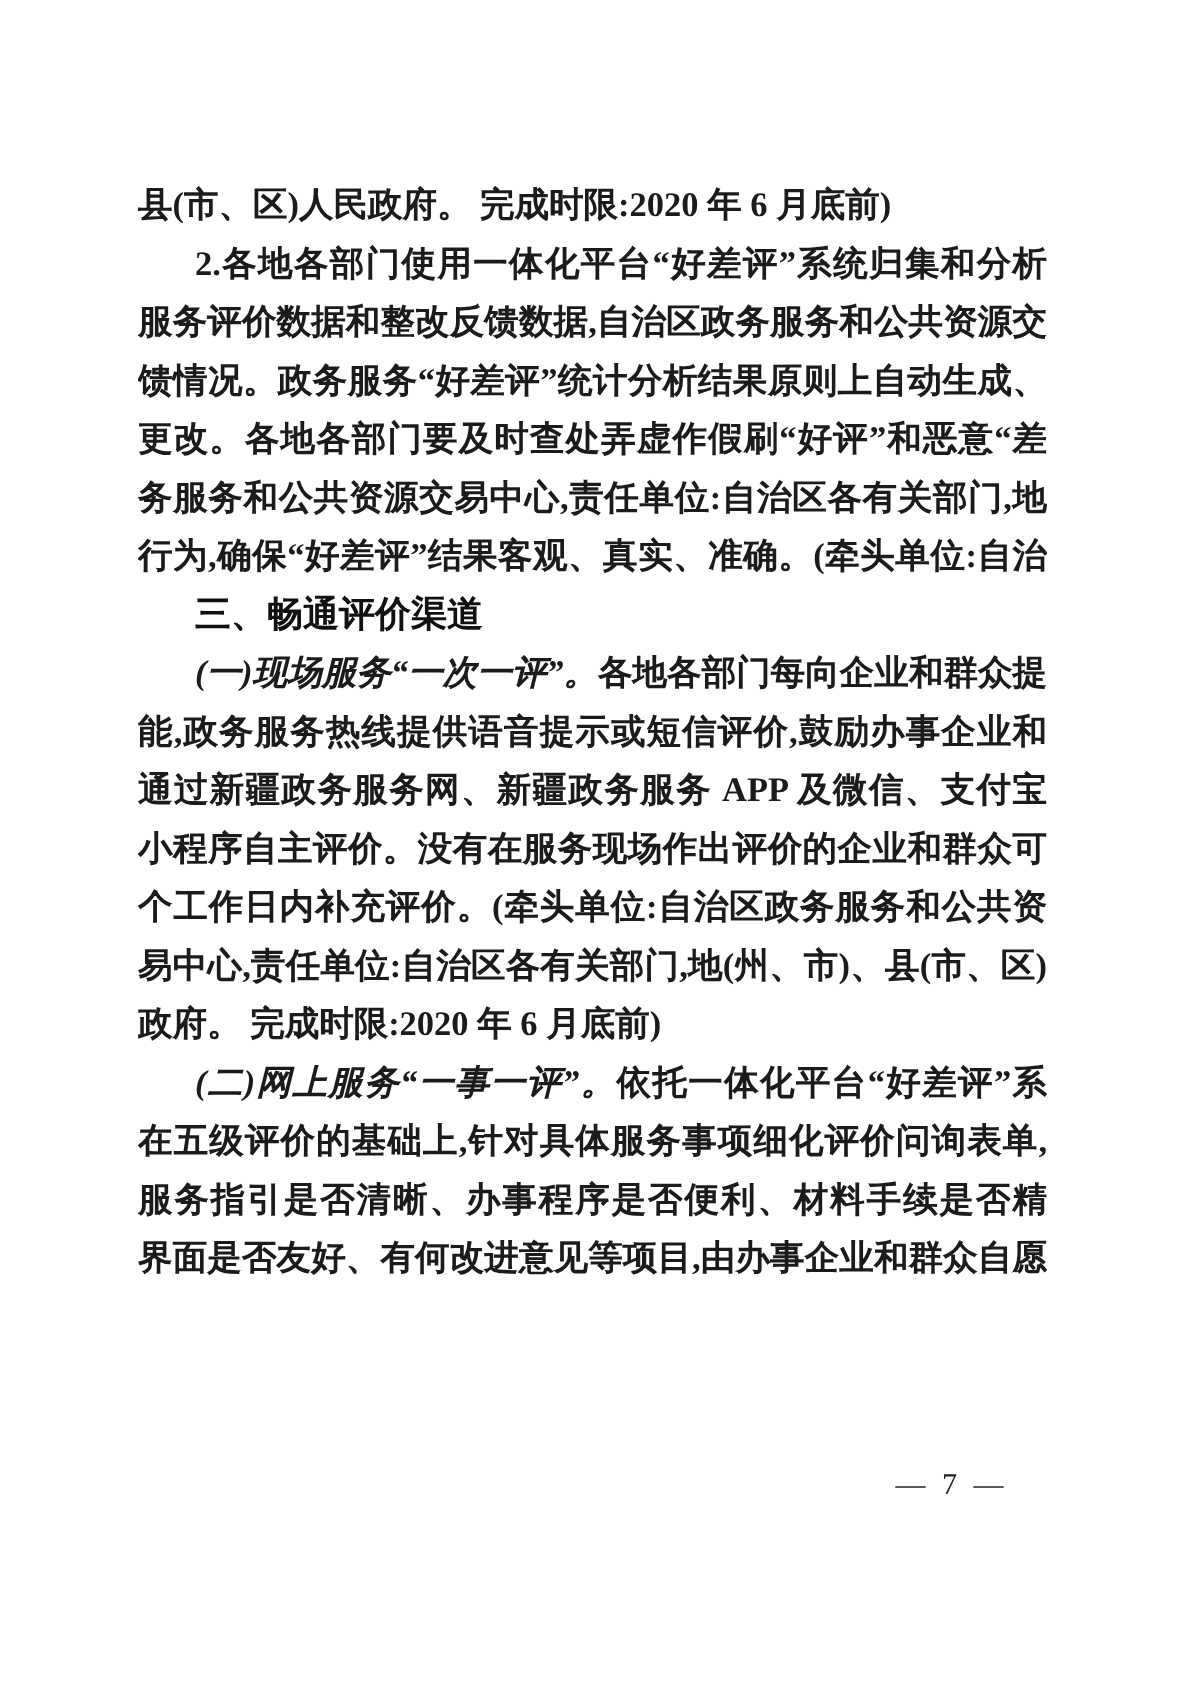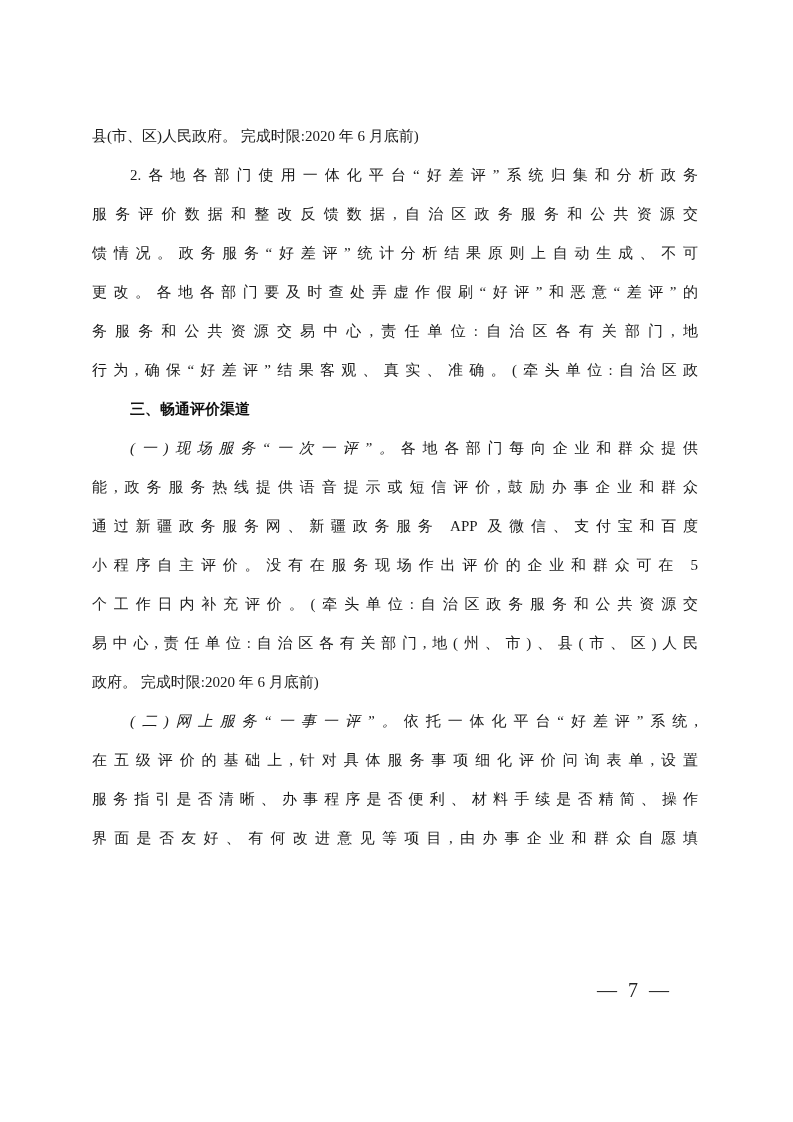--- a/index.html
+++ b/index.html
@@ -16,37 +16,38 @@
     font-family: "Liberation Serif", "DejaVu Serif", serif;
     color: #1b1b1b;
   }
   .text-block {
     position: absolute;
     left: 92px;
     top: 117px;
     width: 606px;
   }
   .line {
-    font-size: 15px;
+    font-size: 23px;
     height: 39px;
     line-height: 39px;
     overflow: hidden;
     text-align: justify;
     text-align-last: left;
+    font-weight: bold;
   }
   .j {
     text-align-last: justify;
   }
   .indent {
     text-indent: 38px;
   }
   .heading {
     font-family: "DejaVu Sans", "Liberation Sans", sans-serif;
     font-weight: bold;
-    font-size: 15px;
+    font-size: 24px;
     color: #111111;
   }
   .kaiti {
     font-style: italic;
     margin-top: 32px;
   }
   .page-number {
     position: absolute;
     top: 977px;
     right: 124px;

